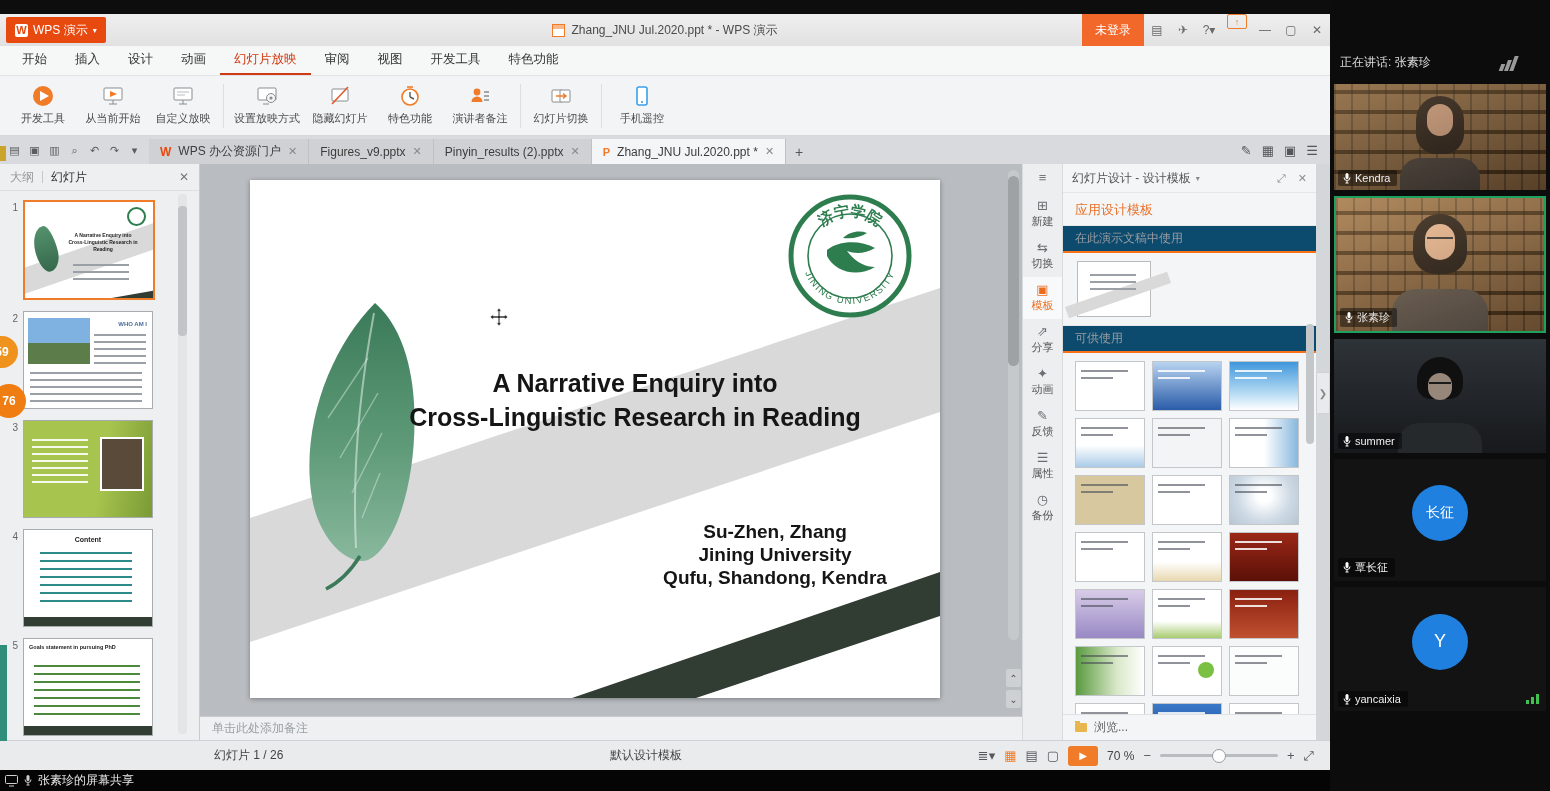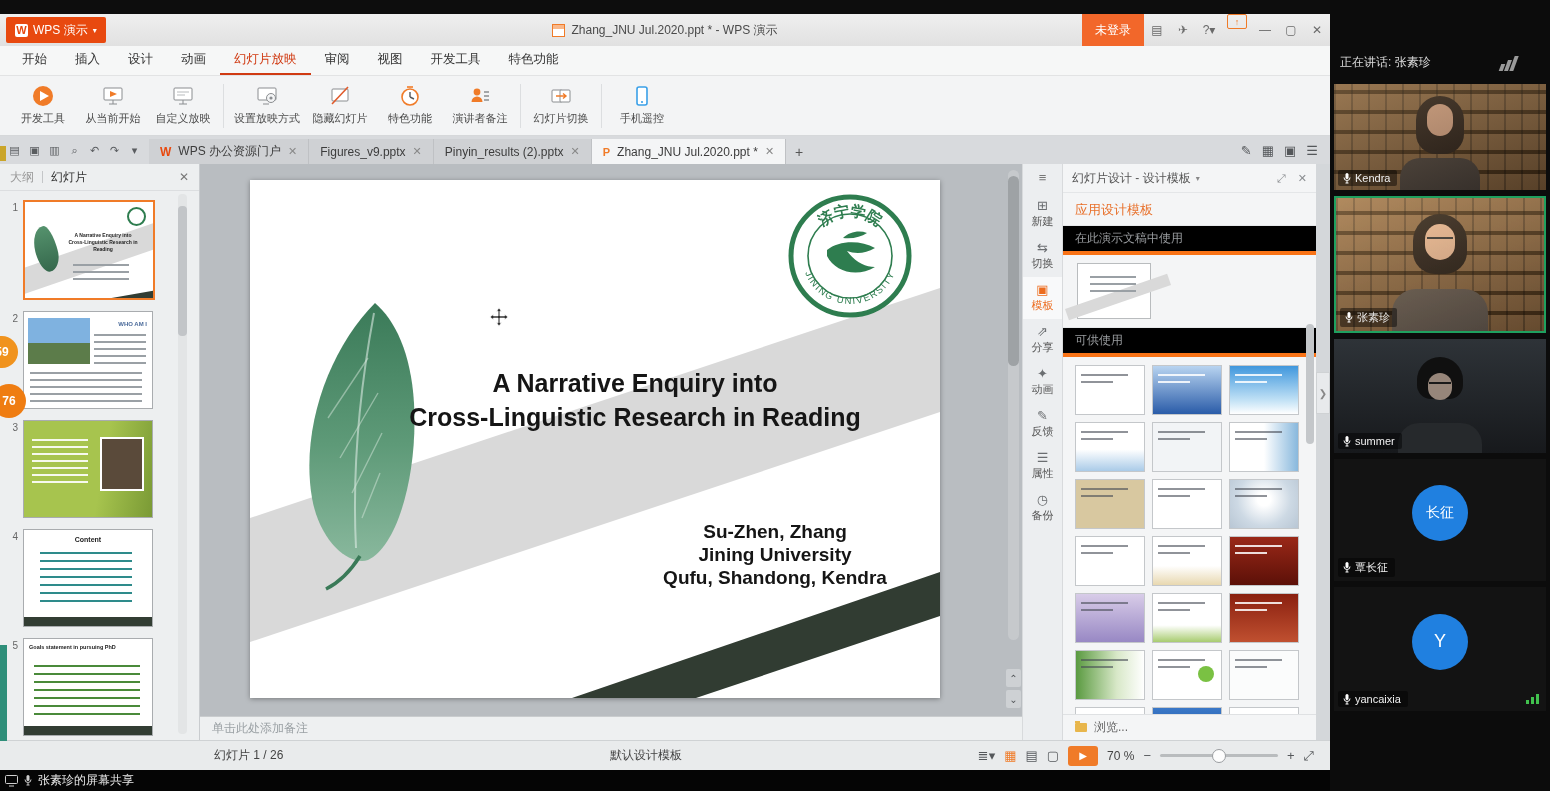--- a/index.html
+++ b/index.html
@@ -105,21 +105,21 @@
   .rs-item .tx{font-size:11px;color:#555;}
   .rs-item.active{background:#f8f9fa;}
   .rs-item.active .ic,.rs-item.active .tx{color:#ec6c1e;}
 
   
   #tpane{position:absolute;left:1062px;top:164px;width:254px;height:576px;background:#f4f5f6;border-left:1px solid #d8dadc;box-sizing:border-box;overflow:hidden;}
   .tp-head{height:28px;display:flex;align-items:center;padding:0 9px;font-size:12px;color:#555;border-bottom:1px solid #e4e6e8;gap:5px;}
   .tp-head .car{color:#888;font-size:8px;}
   .tp-head .sp{margin-left:auto;display:flex;gap:12px;color:#8a8d90;font-size:11px;}
   .tp-apply{color:#e8702a;font-size:13px;padding:8px 12px 6px;}
-  .tp-sec{font-size:12px;color:#9a9da0;padding:4px 12px;background:#000000;border-top:1px solid #e6e8ea;border-bottom:4px solid #f97316;}
+  .tp-sec{font-size:12px;color:#9a9da0;padding:4px 12px;background:#0c4a6e;border-top:1px solid #e6e8ea;border-bottom:2px solid #f97316;}
   .tp-cur{width:72px;height:54px;background:#fff;border:1px solid #b9bcbe;margin:8px 0 8px 14px;position:relative;}
   #tpl-grid{display:grid;grid-template-columns:repeat(3,70px);gap:7px;padding:8px 6px 0 12px;height:360px;overflow:hidden;}
   .tpl{width:70px;height:50px;border:1px solid #c4c7ca;position:relative;overflow:hidden;background:#fff;box-sizing:border-box;}
   .tpl-line{position:absolute;left:8%;height:2px;}
   .tpl-dot{position:absolute;right:7px;top:15px;width:16px;height:16px;border-radius:50%;}
   .tp-browse{position:absolute;left:0;bottom:0;width:100%;height:26px;border-top:1px solid #dfe1e3;display:flex;align-items:center;gap:7px;padding-left:12px;font-size:12px;color:#666;box-sizing:border-box;background:#f4f5f6;}
   .folder{width:12px;height:9px;background:#e8b64c;border-radius:1px;position:relative;display:inline-block;}
   .folder::before{content:"";position:absolute;top:-2px;left:0;width:5px;height:2px;background:#e8b64c;}
   .tp-scroll{position:absolute;right:2px;top:160px;width:8px;height:120px;background:#c4c7ca;border-radius:4px;}
   #collapse{position:absolute;left:1316px;top:372px;width:14px;height:42px;background:#e8eaec;border:1px solid #cfd2d4;display:flex;align-items:center;justify-content:center;color:#888;font-size:10px;box-sizing:border-box;}

